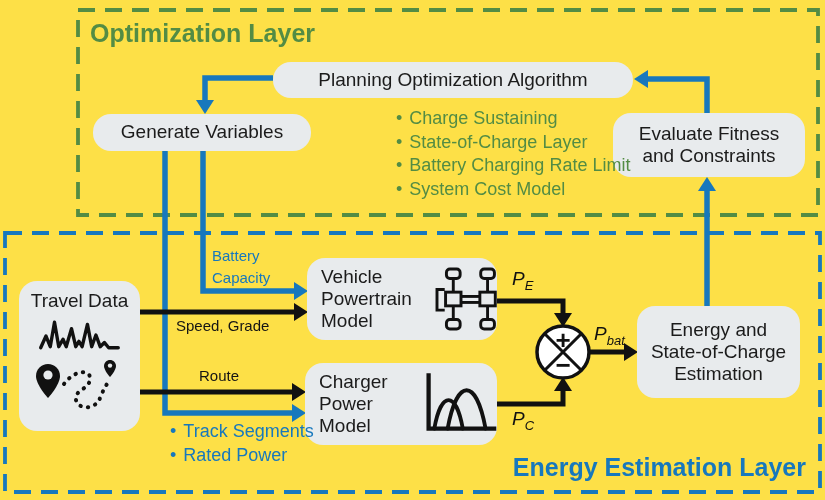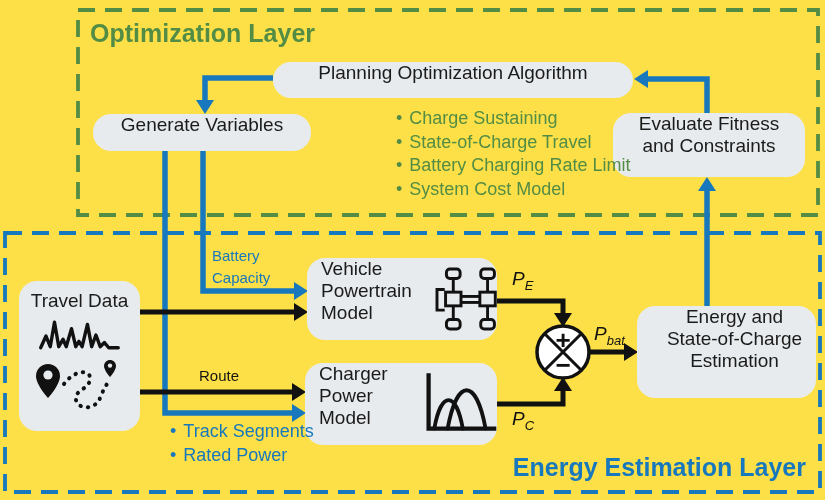--- a/index.html
+++ b/index.html
@@ -1,20 +1,20 @@
 <!DOCTYPE html>
 <html><head>
 <meta charset="utf-8">
 <style>
   html,body{margin:0;padding:0;background:#ffffff;}
   #stage{position:relative;width:825px;height:500px;background:#fde047;overflow:hidden;
          font-family:"Liberation Sans",sans-serif;}
   #wires{position:absolute;left:0;top:0;z-index:1;}
   .box{position:absolute;background:#e8ebed;border-radius:18px;z-index:2;
-       display:flex;justify-content:center;
+       display:flex;align-items:center;justify-content:center;
        color:#1b1b1b;font-size:19px;line-height:1.16;text-align:center;}
   .layer-title{position:absolute;z-index:3;font-weight:bold;font-size:25px;letter-spacing:0;}
   .lbl{position:absolute;z-index:3;font-size:15px;color:#141414;white-space:nowrap;}
   .lbl-blue{color:#1778bd;}
   .bullets{position:absolute;z-index:3;font-size:18px;}
   .bullets div{white-space:nowrap;}
   .bullets .b{margin-right:7px;}
   .green{color:#538c44;}
   .blue{color:#1778bd;}
   .side-box{justify-content:flex-start;text-align:left;padding-left:14px;gap:19px;}
@@ -80,21 +80,21 @@
   </div>
   <div class="box" style="left:93px;top:114px;width:218px;height:37px;">
     <span>Generate Variables</span>
   </div>
   <div class="box" style="left:613px;top:113px;width:192px;height:64px;">
     <span style="width:160px;">Evaluate Fitness and Constraints</span>
   </div>
 
   <div class="bullets green" style="left:396px;top:107px;line-height:23.5px;">
     <div><span class="b">•</span><span>Charge Sustaining</span></div>
-    <div><span class="b">•</span><span>State-of-Charge Travel</span></div>
+    <div><span class="b">•</span><span>State-of-Charge Layer</span></div>
     <div><span class="b">•</span><span>Battery Charging Rate Limit</span></div>
     <div><span class="b">•</span><span>System Cost Model</span></div>
   </div>
 
   <div class="box travel" style="left:19px;top:281px;width:121px;height:141px;">
     <span>Travel Data</span>
     <span class="icon-slot">
       <svg width="94" height="34" viewBox="0 0 78 32">
         <path d="M2,28 L7,17 L11,27 L15,4 L19,27 L23,20 L26,27 L31,10 L35,27 L38,22 L41,27 L46,6 L50,27 L54,16 L58,27 L62,23 L66,28 L75,28" fill="none" stroke="#111111" stroke-width="3.2" stroke-linejoin="round" stroke-linecap="round"></path>
       </svg>
@@ -135,25 +135,26 @@
     <span class="txt">Charger Power Model</span>
     <span class="icon-slot">
       <svg width="76" height="64" viewBox="0 0 80 64">
         <path d="M8,2 V58 H77" fill="none" stroke="#111111" stroke-width="4.5" stroke-linecap="square"></path>
         <path d="M14,58 C21,18 37,18 44,58" fill="none" stroke="#111111" stroke-width="4" stroke-linecap="round"></path>
         <path d="M28,58 C38,4 58,4 68,58" fill="none" stroke="#111111" stroke-width="4" stroke-linecap="round"></path>
       </svg>
     </span>
   </div>
 
-  <div class="box" style="left:637px;top:306px;width:163px;height:92px;padding-left:16px;">
+  <div class="box" style="left:637px;top:306px;width:163px;height:92px;">
     <span style="width:150px;">Energy and State-of-Charge Estimation</span>
   </div>
 
   <div class="lbl lbl-blue" style="left:212px;top:245px;white-space:normal;width:86px;line-height:22px;">Battery Capacity</div>
+  <div class="lbl" style="left:176px;top:317px;">Speed, Grade</div>
   <div class="lbl" style="left:199px;top:367px;">Route</div>
 
   <div class="bullets blue" style="left:170px;top:419px;line-height:24px;">
     <div><span class="b">•</span><span>Track Segments</span></div>
     <div><span class="b">•</span><span>Rated Power</span></div>
   </div>
 
   <div class="sig" style="left:512px;top:268px;">
     <span>P</span><sub>E</sub>
   </div>

